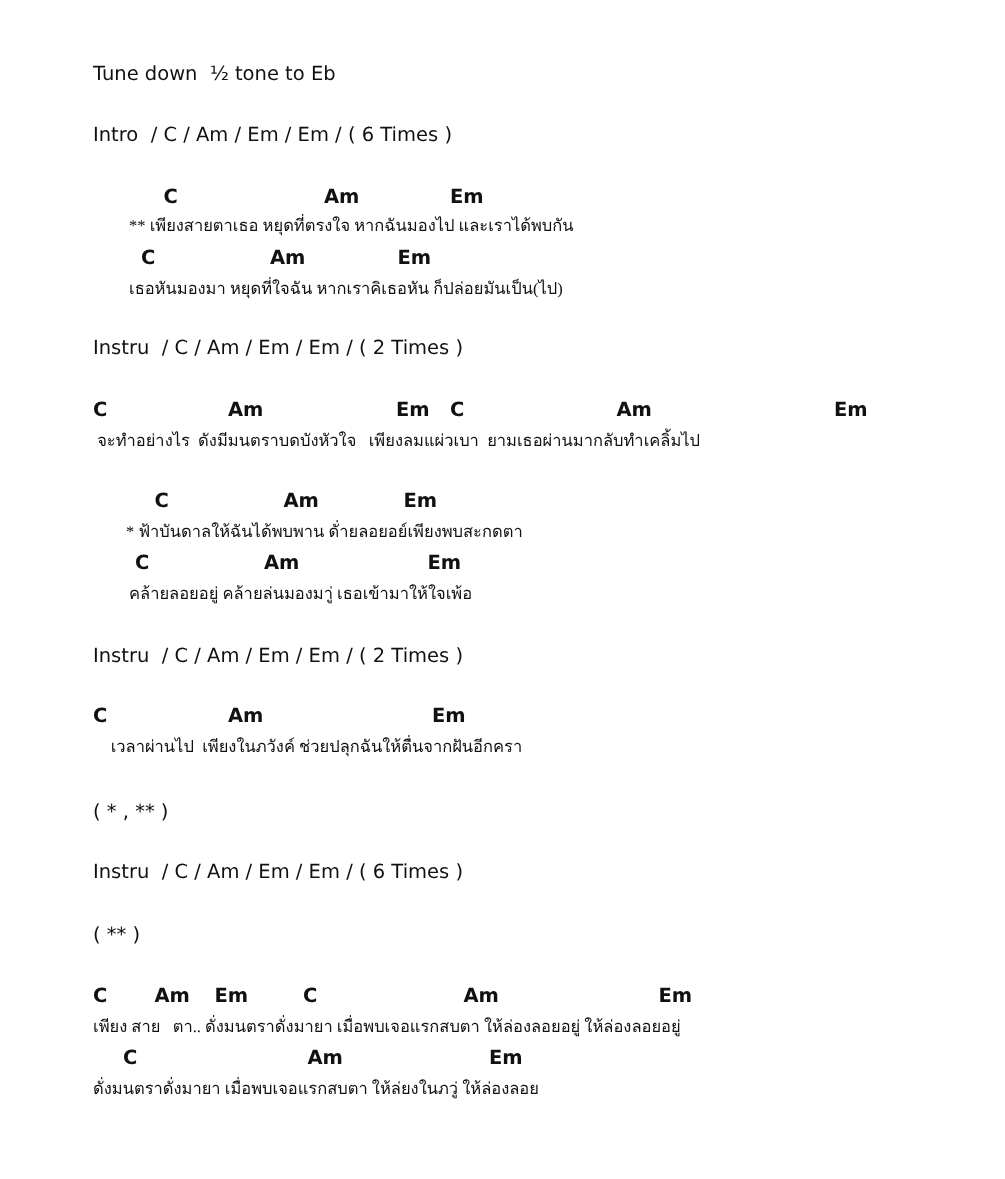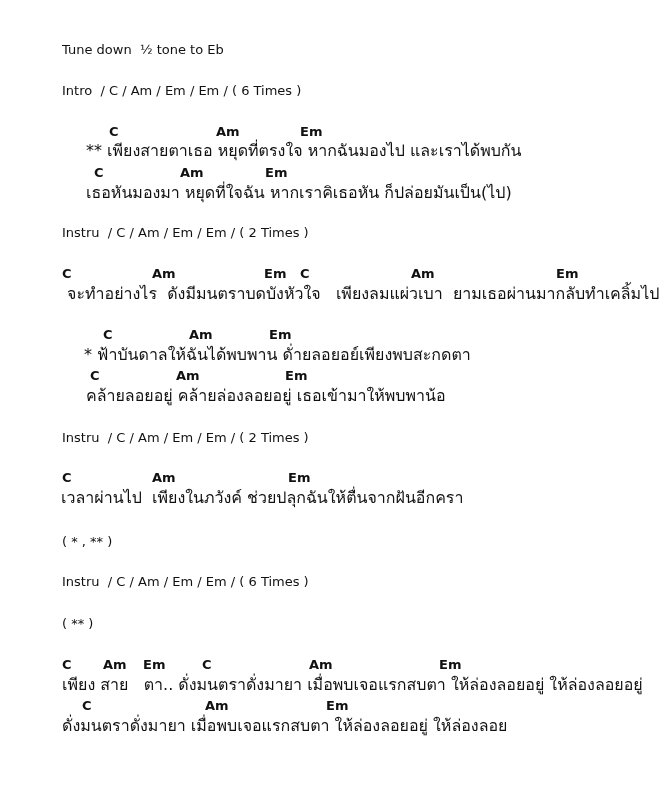--- a/index.html
+++ b/index.html
@@ -1,20 +1,20 @@
 <!DOCTYPE html>
 <html><head>
 <meta charset="utf-8">
 <style>
   html, body { margin: 0; padding: 0; background: #ffffff; }
   body { width: 670px; height: 786px; position: relative; overflow: hidden;
          font-family: "DejaVu Sans", "Liberation Sans", sans-serif; color: #111111; }
   .ln { position: absolute; white-space: pre; line-height: 16px; }
   .b { font-weight: normal; font-size: 13px; }
-  .lyr { font-size: 16px; }
+  .lyr { font-size: 11px; font-family: Liberation Serif, serif; }
   .chord { font-weight: bold; font-size: 13px; }
 </style>
 </head>
 <body>
 
 <div>
   <div class="ln b" style="left:62px;top:42px">Tune down  ½ tone to Eb</div>
   <div class="ln b" style="left:62px;top:83px">Intro  / C / Am / Em / Em / ( 6 Times )</div>
 
   <div class="chordrow"></div>
@@ -23,35 +23,35 @@
   <div class="ln lyr" style="left:86px;top:185px">เธอหันมองมา หยุดที่ใจฉัน หากเราคิเธอหัน ก็ปล่อยมันเป็น(ไป)</div>
 
   <div class="ln b" style="left:62px;top:225px">Instru  / C / Am / Em / Em / ( 2 Times )</div>
 
   <div class="chordrow"></div>
   <div class="ln lyr" style="left:62px;top:286px"> จะทำอย่างไร  ดังมีมนตราบดบังหัวใจ   เพียงลมแผ่วเบา  ยามเธอผ่านมากลับทำเคลิ้มไป</div>
 
   <div class="chordrow"></div>
   <div class="ln lyr" style="left:84px;top:347px">* ฟ้าบันดาลให้ฉันได้พบพาน ดั่ายลอยอย์เพียงพบสะกดตา</div>
   <div class="chordrow"></div>
-  <div class="ln lyr" style="left:86px;top:388px">คล้ายลอยอยู่ คล้ายล่องลอยอยู่ เธอเข้ามาให้พบพาน้อ</div>
+  <div class="ln lyr" style="left:86px;top:388px">คล้ายลอยอยู่ คล้ายล่นมองมาู่ เธอเข้ามาให้ใจเพ้อ</div>
 
   <div class="ln b" style="left:62px;top:430px">Instru  / C / Am / Em / Em / ( 2 Times )</div>
 
   <div class="chordrow"></div>
-  <div class="ln lyr" style="left:56px;top:490px"> เวลาผ่านไป  เพียงในภวังค์ ช่วยปลุกฉันให้ตื่นจากฝันอีกครา</div>
+  <div class="ln lyr" style="left:71px;top:490px"> เวลาผ่านไป  เพียงในภวังค์ ช่วยปลุกฉันให้ตื่นจากฝันอีกครา</div>
 
   <div class="ln b" style="left:62px;top:534px">( * , ** )</div>
   <div class="ln b" style="left:62px;top:574px">Instru  / C / Am / Em / Em / ( 6 Times )</div>
   <div class="ln b" style="left:62px;top:616px">( ** )</div>
 
   <div class="chordrow"></div>
   <div class="ln lyr" style="left:62px;top:677px">เพียง สาย   ตา.. ดั่งมนตราดั่งมายา เมื่อพบเจอแรกสบตา ให้ล่องลอยอยู่ ให้ล่องลอยอยู่</div>
   <div class="chordrow"></div>
-  <div class="ln lyr" style="left:62px;top:718px">ดั่งมนตราดั่งมายา เมื่อพบเจอแรกสบตา ให้ล่องลอยอยู่ ให้ล่องลอย</div>
+  <div class="ln lyr" style="left:62px;top:718px">ดั่งมนตราดั่งมายา เมื่อพบเจอแรกสบตา ให้ล่ยงในภวู่ ให้ล่องลอย</div>
 </div>
 
 <div class="ln chord" style="left: 109px; top: 124px;">C</div>
 <div class="ln chord" style="left: 216px; top: 124px;">Am</div>
 <div class="ln chord" style="left: 300px; top: 124px;">Em</div>
 <div class="ln chord" style="left: 94px; top: 165px;">C</div>
 <div class="ln chord" style="left: 180px; top: 165px;">Am</div>
 <div class="ln chord" style="left: 265px; top: 165px;">Em</div>
 <div class="ln chord" style="left: 62px; top: 266px;">C</div>
 <div class="ln chord" style="left: 152px; top: 266px;">Am</div>

